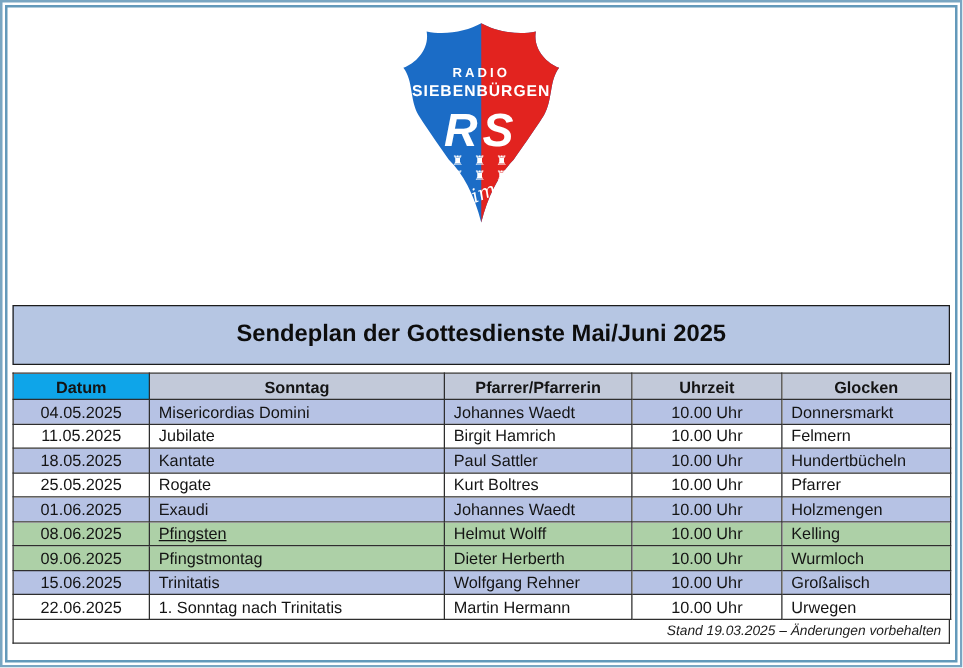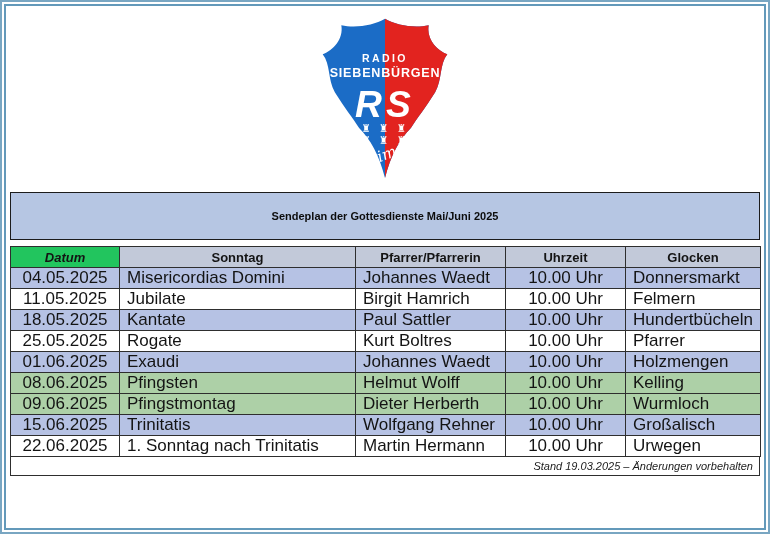--- a/index.html
+++ b/index.html
@@ -11,41 +11,41 @@
     position:absolute; inset:0; border:2px solid #79a6c2; box-sizing:border-box;
     pointer-events:none;
   }
   .frame-inner {
     position:absolute; inset:4px; border:2px solid #6399ba; box-sizing:border-box;
     pointer-events:none;
   }
   .content { position:absolute; left:10px; top:0; width:750px; }
 
   
-  .logo-wrap { height:192px; display:flex; justify-content:center; align-items:flex-start; padding-top:13px; box-sizing:border-box; }
+  .logo-wrap { height:244px; display:flex; justify-content:center; align-items:flex-start; padding-top:13px; box-sizing:border-box; }
   .logo-wrap svg { overflow:visible; }
   .logo-radio   { font-family:"Liberation Sans", sans-serif; font-weight:bold; font-size:13px; letter-spacing:3px; fill:#ffffff; }
   .logo-region  { font-family:"Liberation Sans", sans-serif; font-weight:bold; font-size:15.5px; letter-spacing:1px; fill:#ffffff; }
   .logo-rs      { font-family:"Liberation Sans", sans-serif; font-weight:bold; font-style:italic; font-size:46px; letter-spacing:5px; fill:#ffffff; }
   .logo-towers  { font-family:"DejaVu Sans", sans-serif; font-size:13px; letter-spacing:3px; fill:#ffffff; }
   .logo-tagline { font-family:"DejaVu Serif", serif; font-style:italic; font-size:19px; fill:#ffffff; }
 
   
   .title-bar {
     height:48px; border:1px solid #1c1c1c; box-sizing:border-box;
     display:flex; align-items:center; justify-content:center;
-    font-size:11px; font-weight:bold; color:#0d0d0d;
+    font-size:19px; font-weight:bold; color:#0d0d0d;
   }
 
   
   .table-gap { height:6px; }
   table { border-collapse:collapse; width:750px; table-layout:fixed; }
   th, td {
     border:1px solid #2e2e2e; padding:0 7px; box-sizing:border-box;
-    white-space:nowrap; overflow:hidden; font-size:17px; color:#141414;
+    white-space:nowrap; overflow:hidden; font-size:13px; color:#141414;
   }
   th { height:21px; font-size:13px; font-weight:bold; text-align:center; }
   td { height:19.5px; }
   .col-datum   { text-align:center; }
   .col-sonntag { text-align:left; }
   .col-pfarrer { text-align:left; }
   .col-uhrzeit { text-align:center; }
   .col-glocken { text-align:left; }
 
   
@@ -92,21 +92,21 @@
   <table>
     <colgroup>
       <col style="width:109px">
         <col style="width:236px">
         <col style="width:150px">
         <col style="width:120px">
         <col style="width:135px">
     </colgroup>
     <thead>
       <tr>
-        <th style="background: #22c55e; font-style: italic;">Datum</th>
+        <th style="background: #0ea5e9;">Datum</th>
         <th style="background: rgb(194, 201, 217);">Sonntag</th>
         <th style="background: rgb(194, 201, 217);">Pfarrer/Pfarrerin</th>
         <th style="background: rgb(194, 201, 217);">Uhrzeit</th>
         <th style="background: rgb(194, 201, 217);">Glocken</th>
       </tr>
     </thead>
     <tbody>
         <tr>
           <td class="col-datum" style="background: rgb(182, 194, 228);">04.05.2025</td>
           <td class="col-sonntag" style="background: rgb(182, 194, 228);">Misericordias Domini</td>
@@ -137,21 +137,21 @@
         </tr>
         <tr>
           <td class="col-datum" style="background: rgb(182, 194, 228);">01.06.2025</td>
           <td class="col-sonntag" style="background: rgb(182, 194, 228);">Exaudi</td>
           <td class="col-pfarrer" style="background: rgb(182, 194, 228);">Johannes Waedt</td>
           <td class="col-uhrzeit" style="background: rgb(182, 194, 228);">10.00 Uhr</td>
           <td class="col-glocken" style="background: rgb(182, 194, 228);">Holzmengen</td>
         </tr>
         <tr>
           <td class="col-datum" style="background: rgb(173, 208, 167);">08.06.2025</td>
-          <td class="col-sonntag" style="background: rgb(173, 208, 167);">Pfingsten</td>
+          <td class="col-sonntag" style="background: rgb(173, 208, 167); text-decoration: underline;">Pfingsten</td>
           <td class="col-pfarrer" style="background: rgb(173, 208, 167);">Helmut Wolff</td>
           <td class="col-uhrzeit" style="background: rgb(173, 208, 167);">10.00 Uhr</td>
           <td class="col-glocken" style="background: rgb(173, 208, 167);">Kelling</td>
         </tr>
         <tr>
           <td class="col-datum" style="background: rgb(173, 208, 167);">09.06.2025</td>
           <td class="col-sonntag" style="background: rgb(173, 208, 167);">Pfingstmontag</td>
           <td class="col-pfarrer" style="background: rgb(173, 208, 167);">Dieter Herberth</td>
           <td class="col-uhrzeit" style="background: rgb(173, 208, 167);">10.00 Uhr</td>
           <td class="col-glocken" style="background: rgb(173, 208, 167);">Wurmloch</td>

